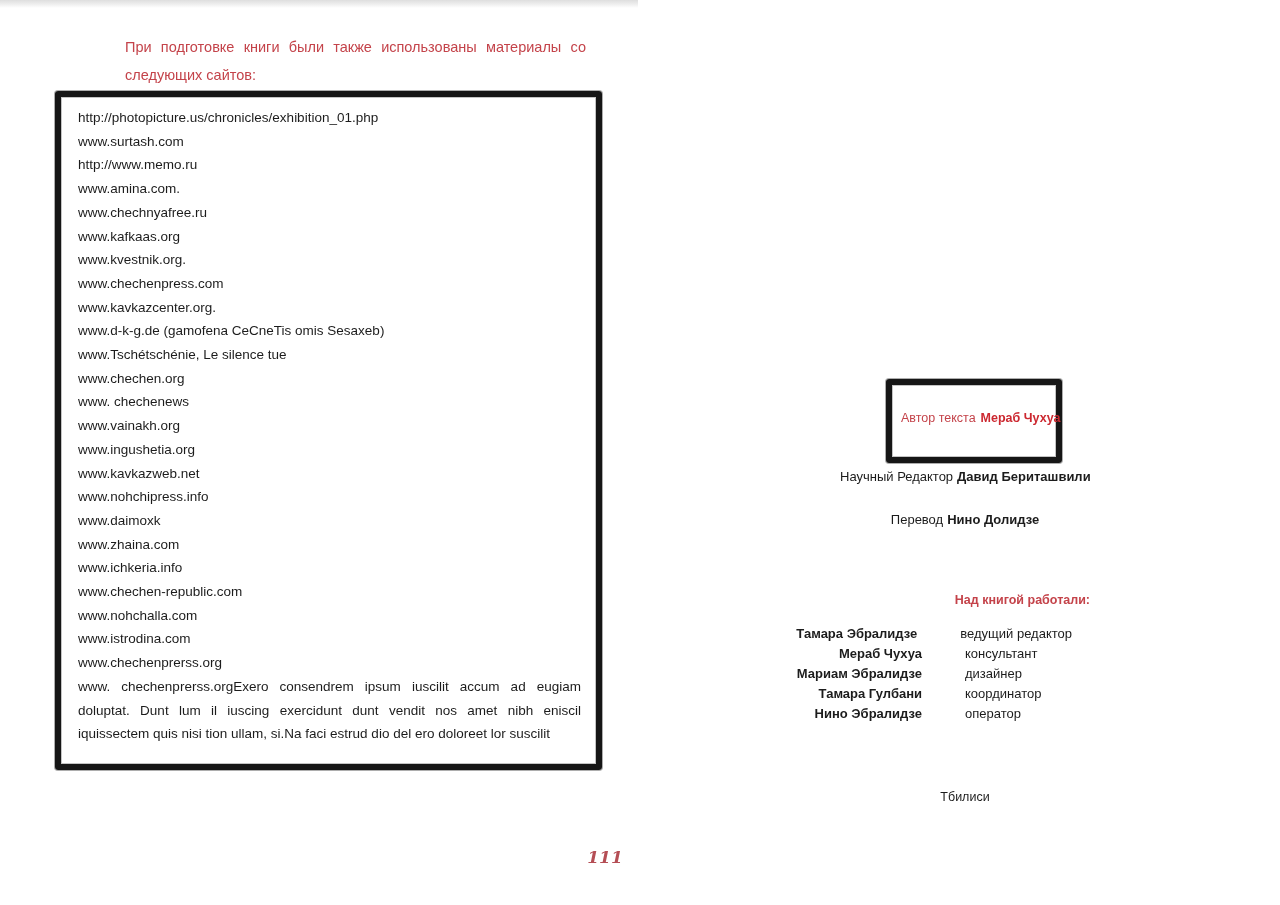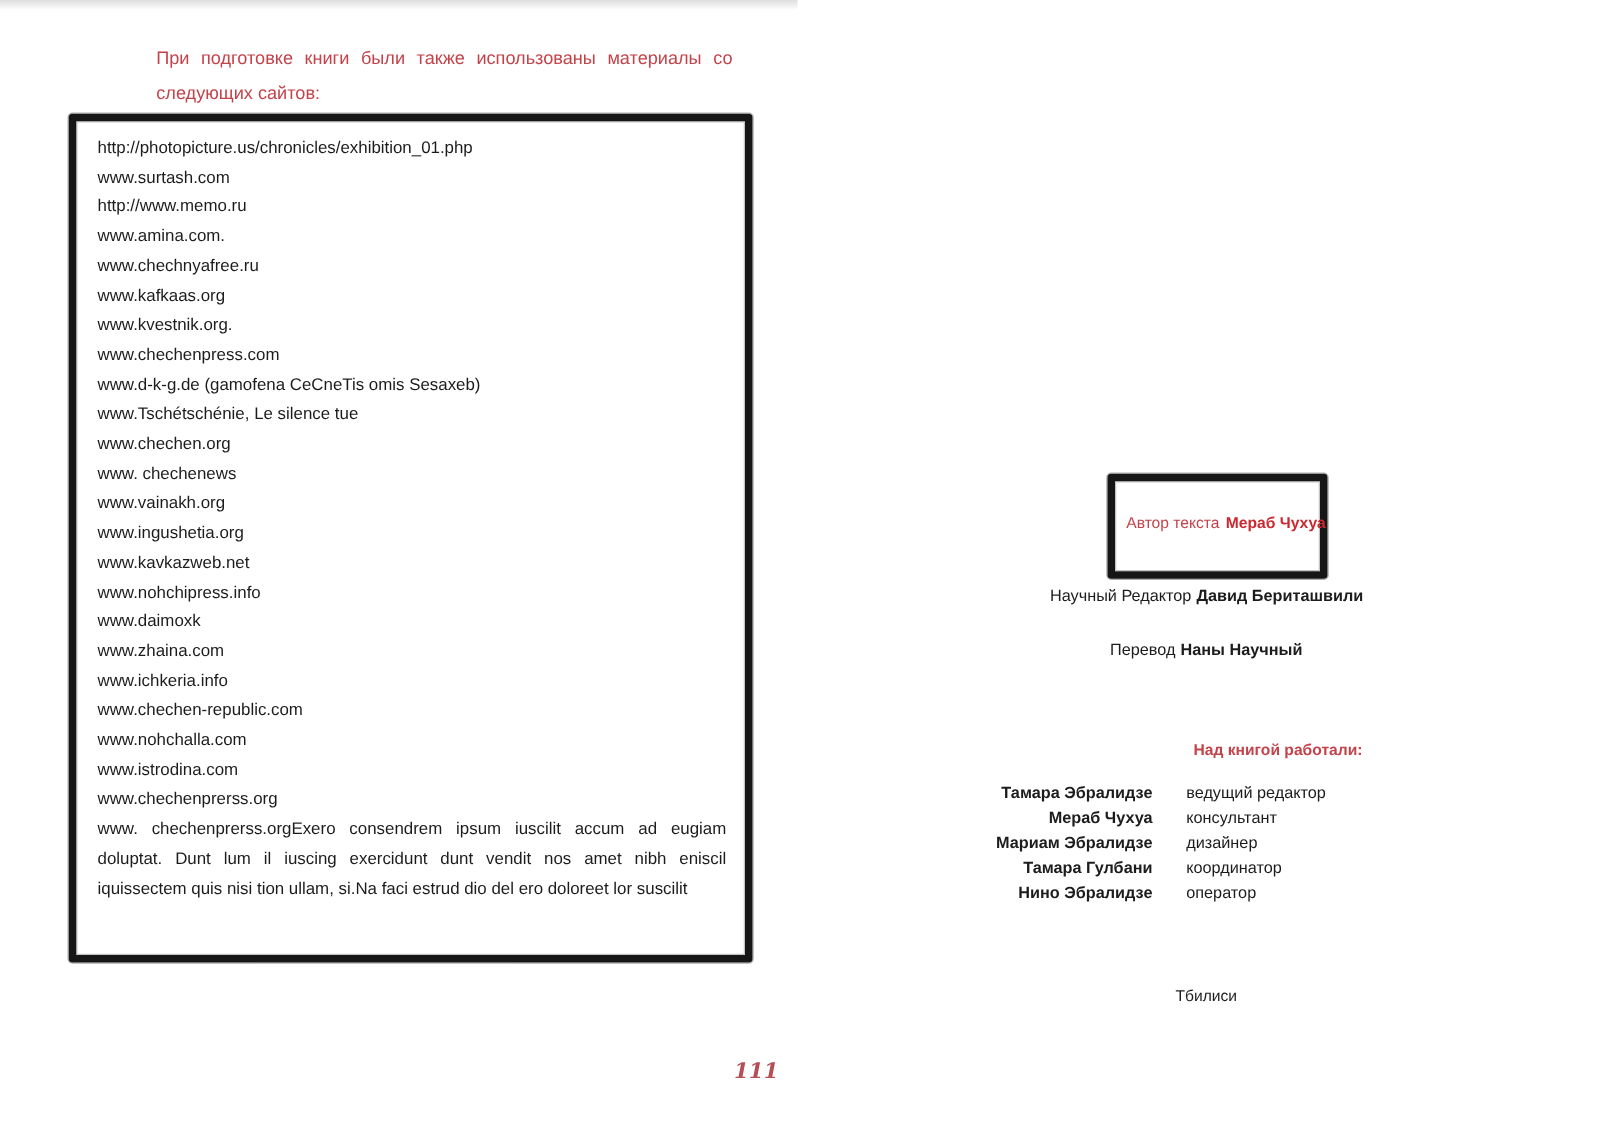--- a/index.html
+++ b/index.html
@@ -120,21 +120,21 @@
     height: 20px;
     font-size: 13px;
   }
   .credit-name {
     width: 140px;
     text-align: right;
     font-weight: bold;
     white-space: nowrap;
   }
   .credit-role {
-    margin-left: 27px;
+    margin-left: 43px;
     text-align: left;
     white-space: nowrap;
   }
   .city {
     position: absolute;
     left: 900px; top: 790px;
     width: 130px;
     text-align: center;
     font-size: 12.5px;
   }
@@ -153,20 +153,21 @@
 
     <div class="url-box">
       <div class="url-line">http://photopicture.us/chronicles/exhibition_01.php</div>
       <div class="url-line">www.surtash.com</div>
       <div class="url-line">http://www.memo.ru</div>
       <div class="url-line">www.amina.com.</div>
       <div class="url-line">www.chechnyafree.ru</div>
       <div class="url-line">www.kafkaas.org</div>
       <div class="url-line">www.kvestnik.org.</div>
       <div class="url-line">www.chechenpress.com</div>
+      <div class="url-line">www.kavkazcenter.org.</div>
       <div class="url-line">www.d-k-g.de (gamofena CeCneTis omis Sesaxeb)</div>
       <div class="url-line">www.Tschétschénie, Le silence tue</div>
       <div class="url-line">www.chechen.org</div>
       <div class="url-line">www. chechenews</div>
       <div class="url-line">www.vainakh.org</div>
       <div class="url-line">www.ingushetia.org</div>
       <div class="url-line">www.kavkazweb.net</div>
       <div class="url-line">www.nohchipress.info</div>
       <div class="url-line">www.daimoxk</div>
       <div class="url-line">www.zhaina.com</div>
@@ -184,21 +185,21 @@
   <section>
     <div class="author-box">
       <span class="red-label">Автор текста</span><span class="red-name">Мераб Чухуа</span>
     </div>
 
     <div class="editor-line">
       <span class="plain-label">Научный Редактор</span><span class="bold-name">Давид Бериташвили</span>
     </div>
 
     <div class="translation-line">
-      <span class="plain-label">Перевод</span><span class="bold-name">Наны Научный</span>
+      <span class="plain-label">Перевод</span><span class="bold-name">Нино Долидзе</span>
     </div>
 
     <div class="credits-heading">Над книгой работали:</div>
 
     <div class="credits">
       <div class="credit-row">
         <span class="credit-name">Тамара Эбралидзе</span>
         <span class="credit-role">ведущий редактор</span>
       </div>
       <div class="credit-row">

